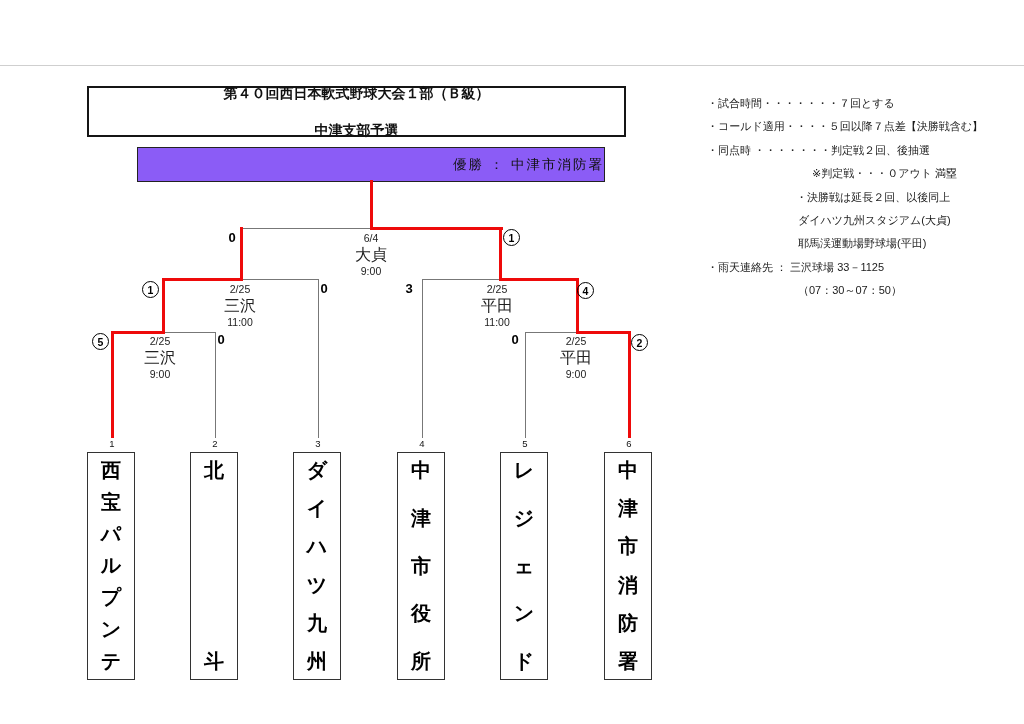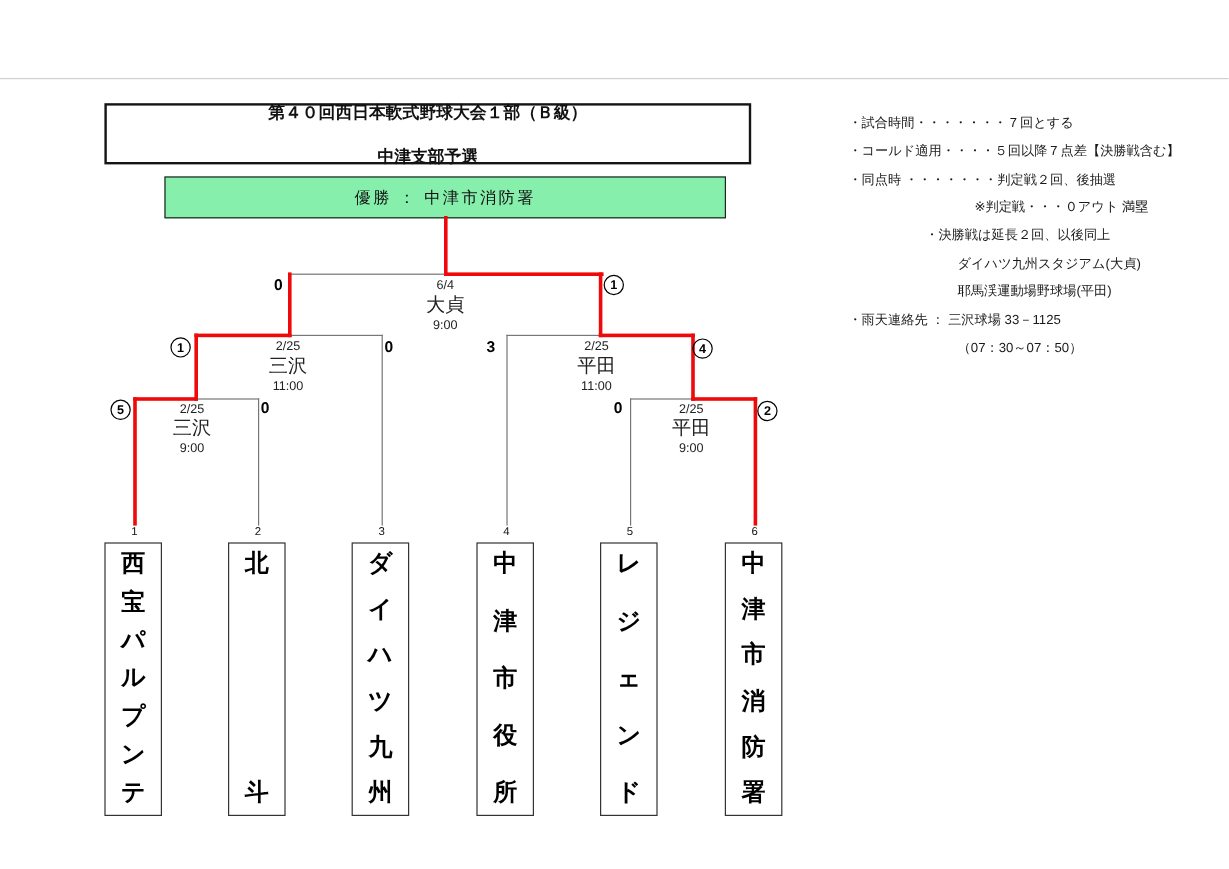--- a/index.html
+++ b/index.html
@@ -6,21 +6,21 @@
   #stage{
     position:relative;width:1024px;height:724px;background:#ffffff;overflow:hidden;
     font-family:"Liberation Sans","DejaVu Sans",sans-serif;color:#111;
   }
   .abs{position:absolute;gap:18px;}
   
   #title-box{left:87px;top:86px;width:535px;height:47px;border:2px solid #151515;
     display:flex;flex-direction:column;align-items:center;justify-content:center;
     font-weight:bold;font-size:14px;line-height:19px;text-align:center;background:#fff;}
   #winner-box{left:137px;top:147px;width:466px;height:33px;border:1px solid #222;
-    display:flex;align-items:center;justify-content:center;font-size:13.5px;background:#86efac;letter-spacing:2px;}
+    display:flex;align-items:center;justify-content:flex-end;font-size:13.5px;background:#8b5cf6;letter-spacing:2px;}
   
   .bl{position:absolute;background:#777;}
   .rl{position:absolute;background:#ee0a0a;}
   
   .ginfo{position:absolute;width:70px;text-align:center;color:#222;}
   .ginfo .d{font-size:10.5px;line-height:16px;}
   .ginfo .v{font-size:16px;line-height:17px;}
   .ginfo .t{font-size:10.5px;line-height:16px;}
   
   .score{position:absolute;width:18px;height:15px;text-align:center;
@@ -169,20 +169,20 @@
         <span class="ch">防</span>
         <span class="ch">署</span>
       </div>
     </div>
 
   <div id="notes" class="abs">
       <div class="note-line" style="margin-left: 7px;">・試合時間・・・・・・・７回とする</div>
       <div class="note-line" style="margin-left: 7px;">・コールド適用・・・・５回以降７点差【決勝戦含む】</div>
       <div class="note-line" style="margin-left: 7px;">・同点時 ・・・・・・・判定戦２回、後抽選</div>
       <div class="note-line" style="margin-left: 112px;">※判定戦・・・０アウト 満塁</div>
-      <div class="note-line" style="margin-left: 71px; font-family: Liberation Mono, monospace;">・決勝戦は延長２回、以後同上</div>
+      <div class="note-line" style="margin-left: 96px;">・決勝戦は延長２回、以後同上</div>
       <div class="note-line" style="margin-left: 98px;">ダイハツ九州スタジアム(大貞)</div>
       <div class="note-line" style="margin-left: 98px;">耶馬渓運動場野球場(平田)</div>
       <div class="note-line" style="margin-left: 7px;">・雨天連絡先 ： 三沢球場 33－1125</div>
       <div class="note-line" style="margin-left: 98px;">（07：30～07：50）</div>
     </div>
 
 </div>
 
 </body></html>

